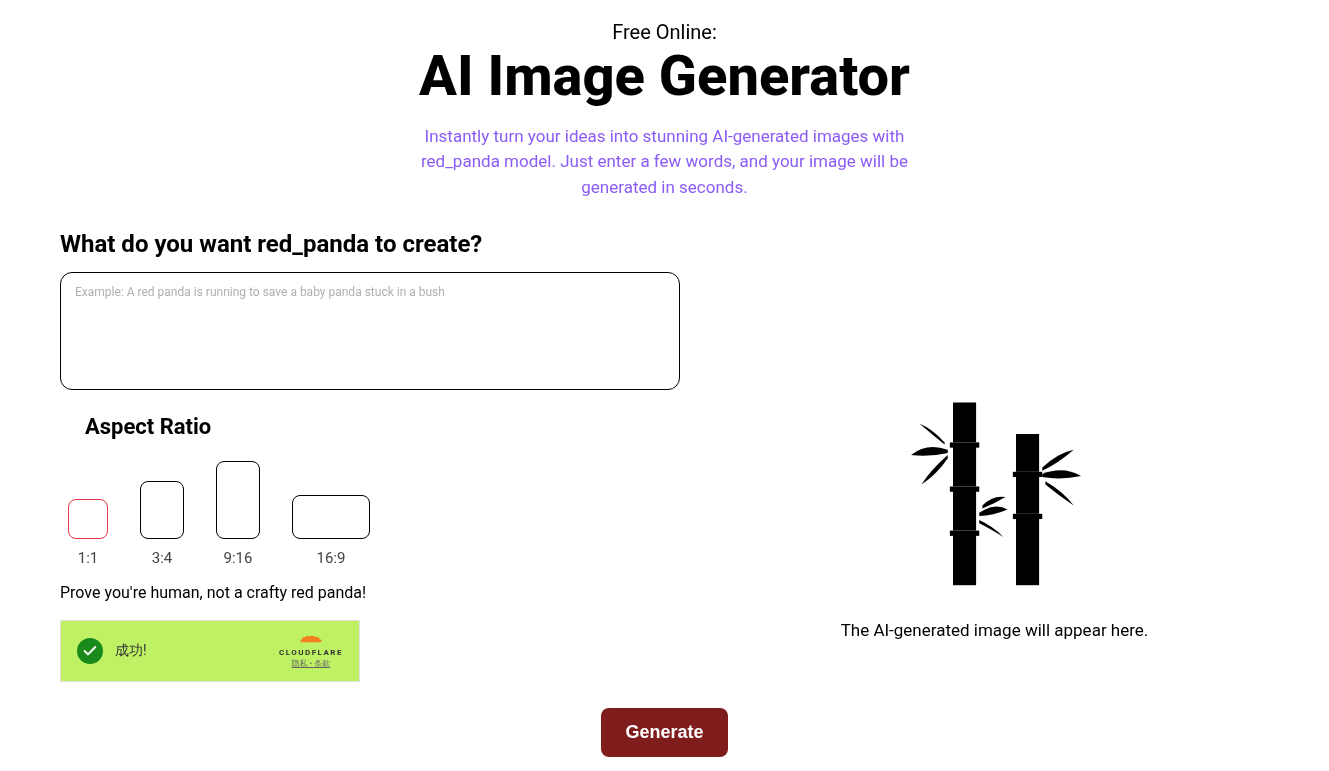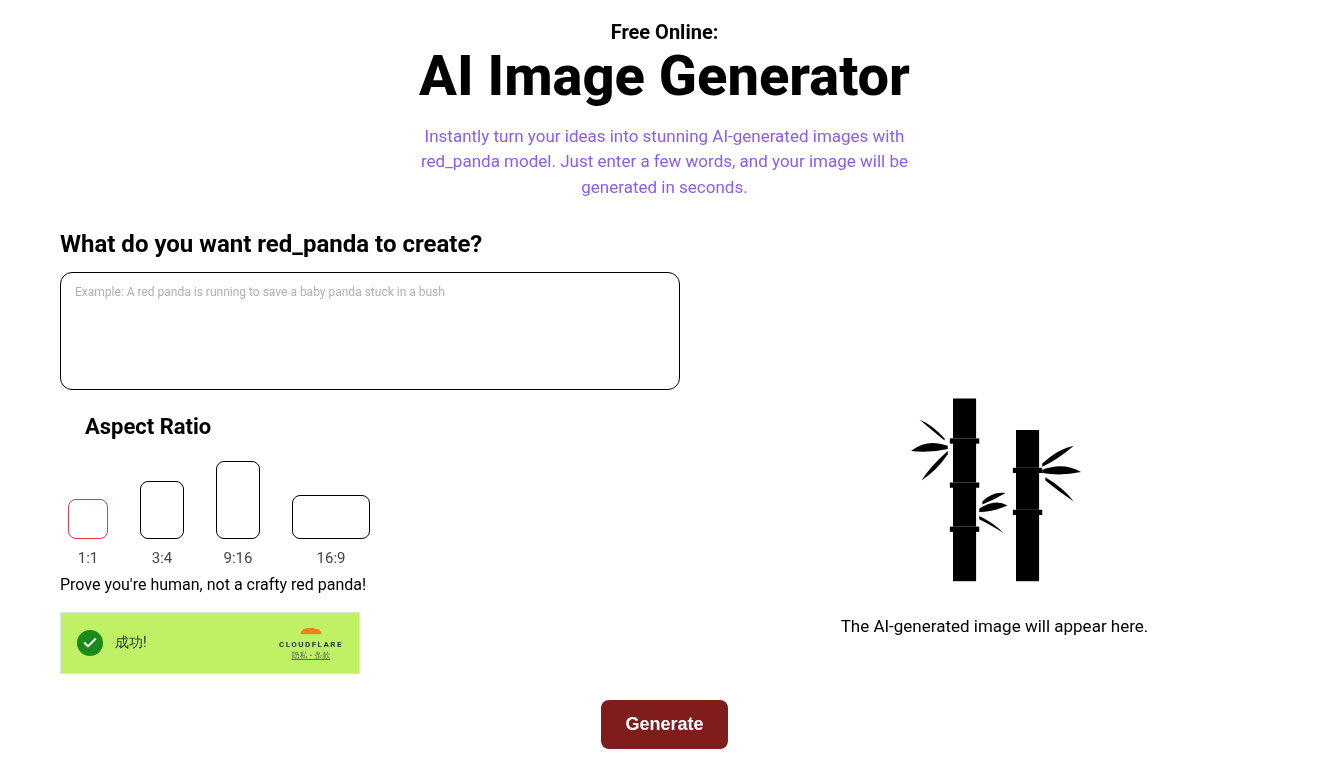--- a/index.html
+++ b/index.html
@@ -17,21 +17,21 @@
     }
     .container {
       padding: 20px 60px;
     }
     .header {
       text-align: center;
       margin-bottom: 30px;
     }
     .subtitle-top {
       font-size: 20px;
-      font-weight: 700;
+      font-weight: 400;
       color: #000;
     }
     .main-title {
       font-size: 56px;
       font-weight: 800;
       color: #000;
       line-height: 1.1;
       margin-top: 2px;
     }
     .description {
@@ -107,21 +107,21 @@
     .aspect-3-4 { width: 44px; height: 58px; }
     .aspect-4-3 { width: 58px; height: 44px; }
     .aspect-9-16 { width: 44px; height: 78px; }
     .aspect-16-9 { width: 78px; height: 44px; }
     .aspect-text {
       font-size: 15px;
       color: #444;
     }
     .captcha-label {
       font-size: 16px;
-      margin-top: 8px;
+      margin-top: 16px;
       color: #000;
     }
     .captcha-box {
       width: 300px;
       height: 62px;
       border: 1px solid #e0e0e0;
       background: #bef264;
       margin-top: 18px;
       display: flex;
       align-items: center;

